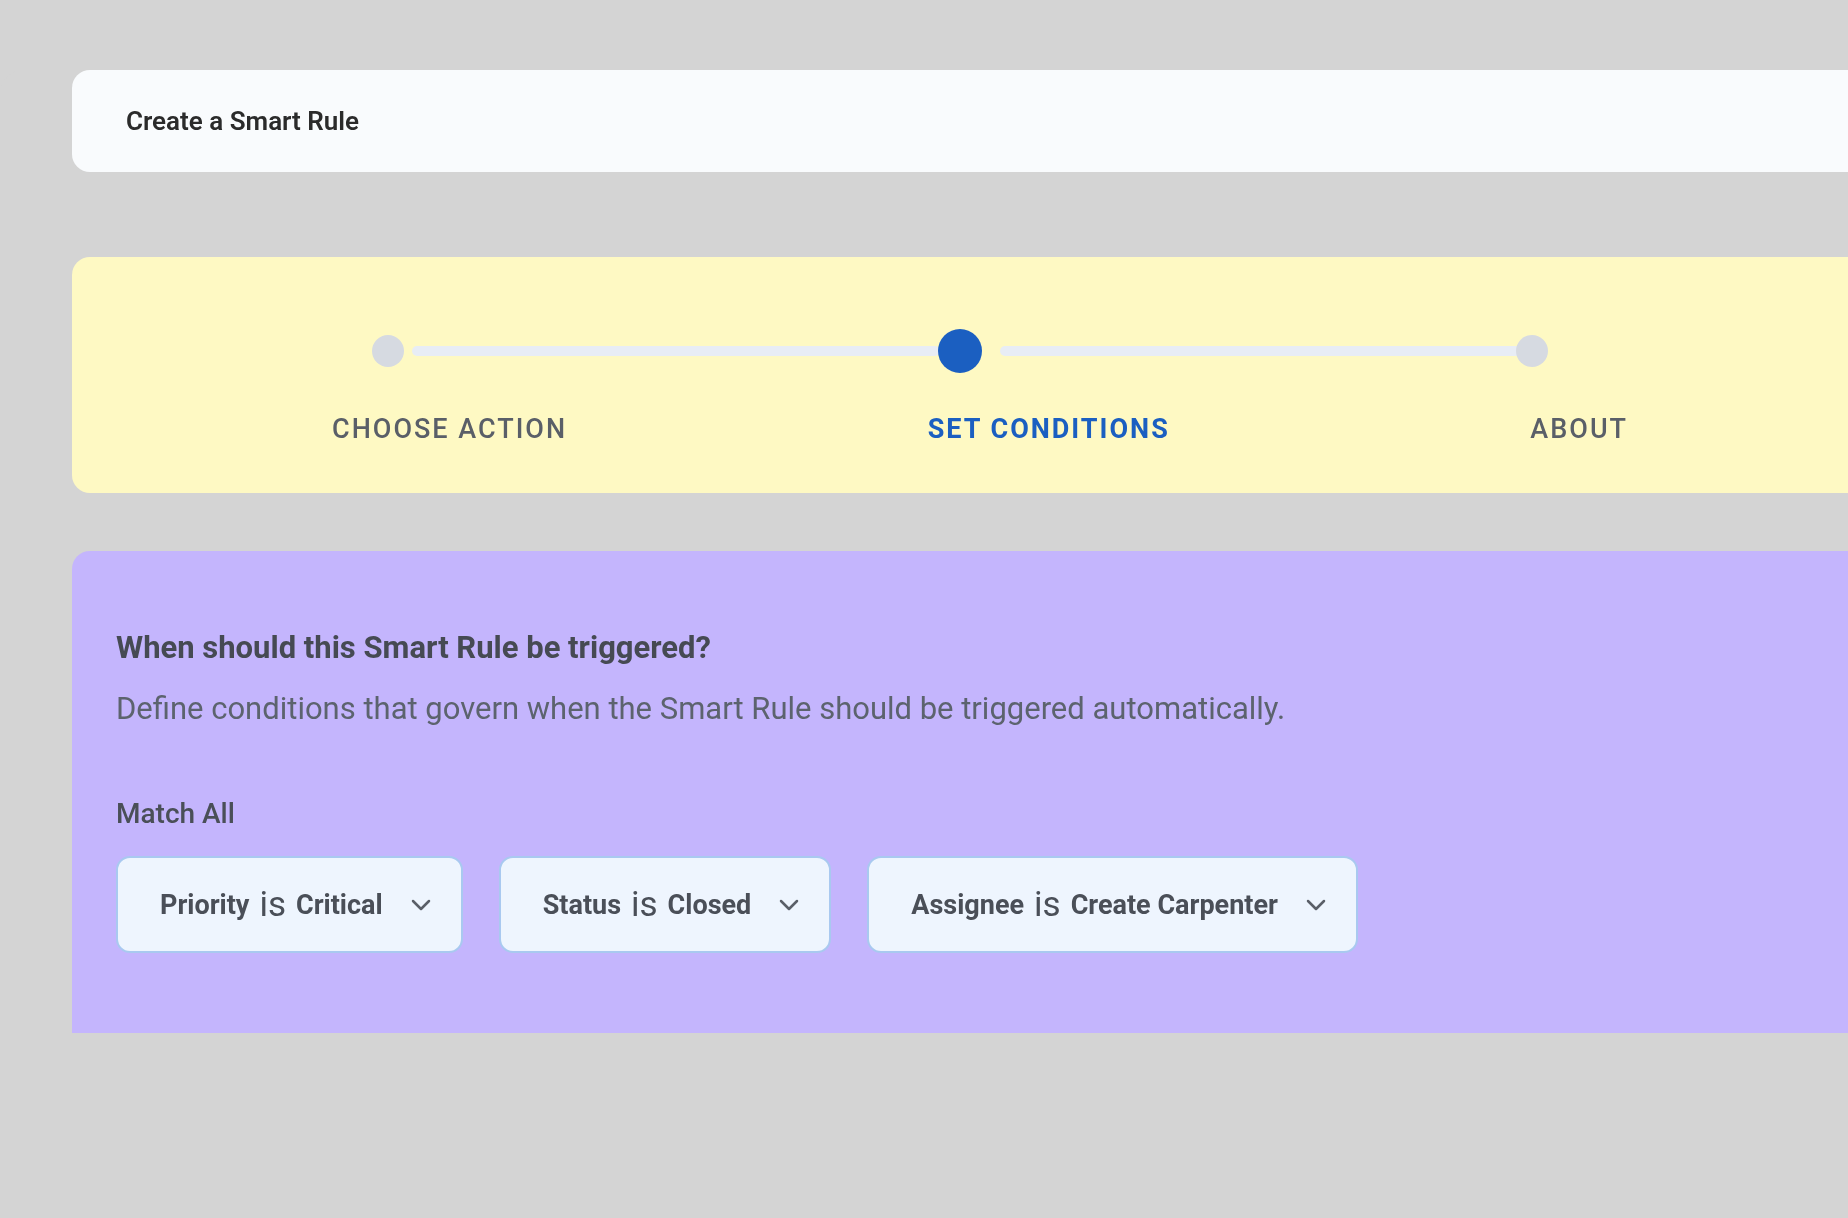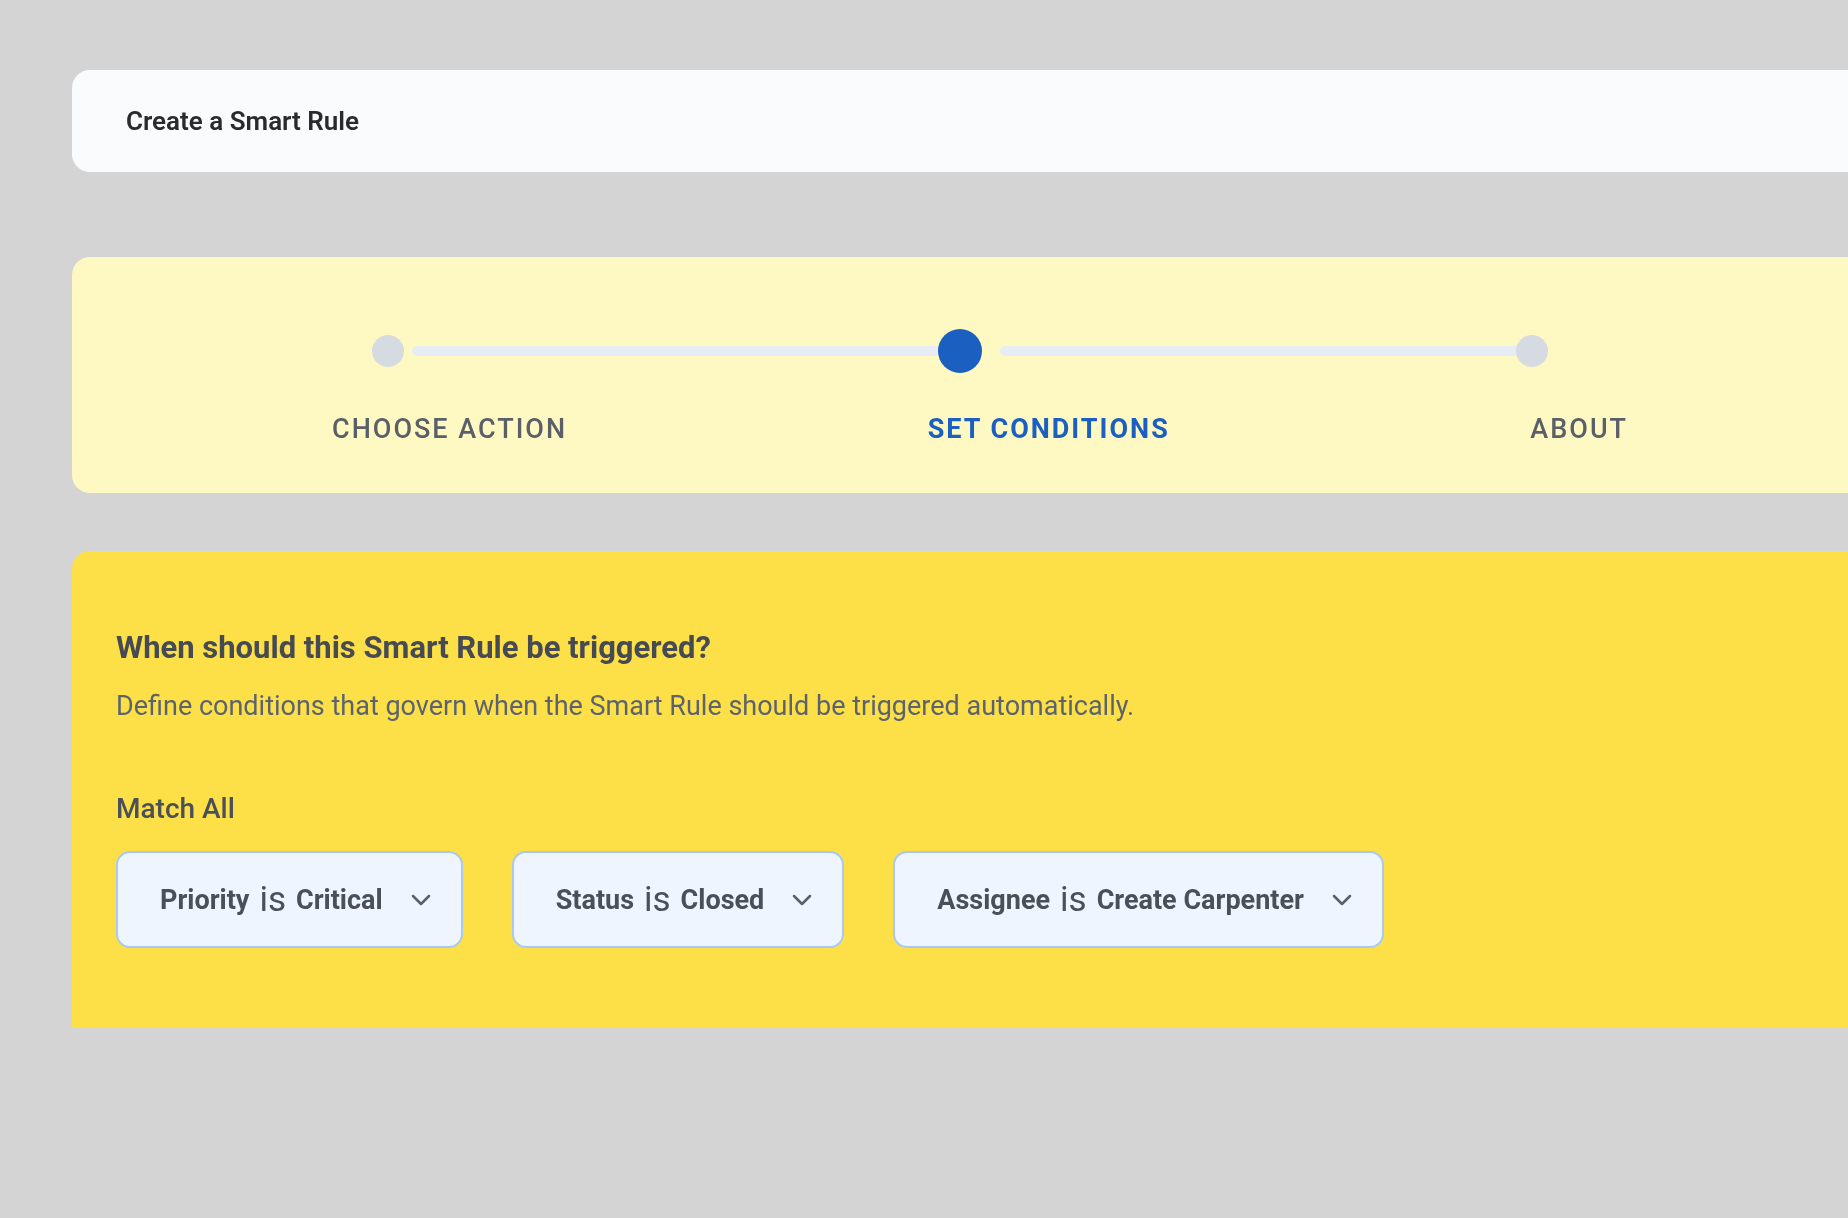--- a/index.html
+++ b/index.html
@@ -103,50 +103,50 @@
     .stepper-label.active {
       color: #1b5fc1;
       font-weight: 700;
     }
     
     .stepper-label-wrap {
       text-align: center;
     }
     
     .content-card {
-      background: #fde047;
+      background: #c4b5fd;
       margin: 58px 0 0 72px;
       padding: 78px 44px 80px 44px;
       border-radius: 18px 0 0 0;
     }
     
     .content-heading {
       font-size: 31px;
       font-weight: 700;
       color: #464a53;
       margin-bottom: 24px;
     }
     
     .content-subheading {
-      font-size: 27px;
+      font-size: 31px;
       font-weight: 400;
       color: #5c636e;
       margin-bottom: 70px;
     }
     
     .match-label {
       font-size: 28px;
       font-weight: 500;
       color: #4a4f58;
       margin-bottom: 26px;
     }
     
     .conditions-row {
       display: flex;
-      gap: 49px;
+      gap: 36px;
     }
     
     .condition-pill {
       display: flex;
       align-items: center;
       background: #eef5fe;
       border: 2px solid #a9c9f0;
       border-radius: 14px;
       padding: 26px 30px 26px 42px;
       cursor: pointer;

